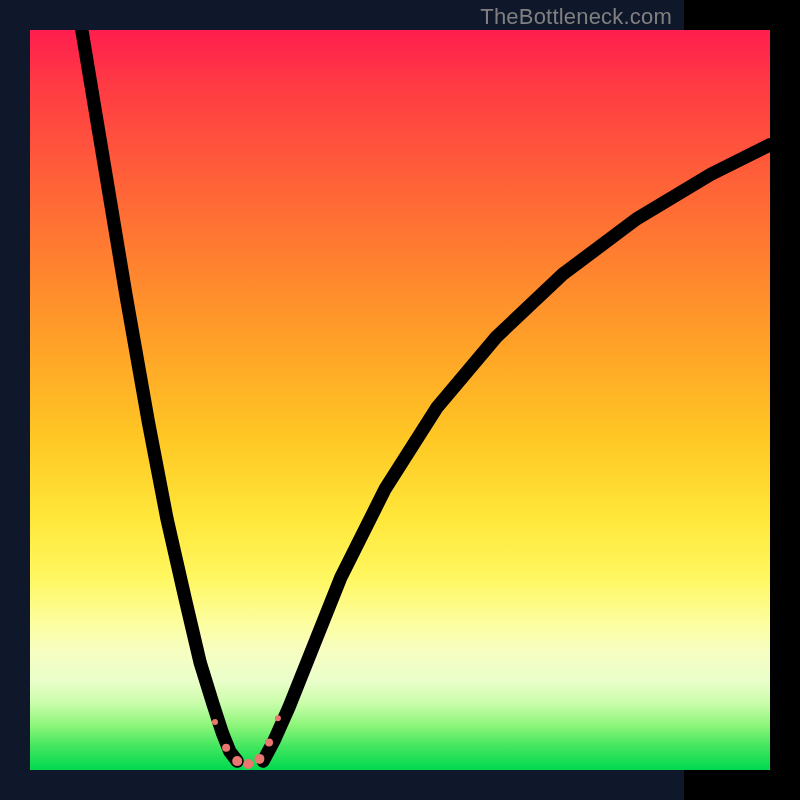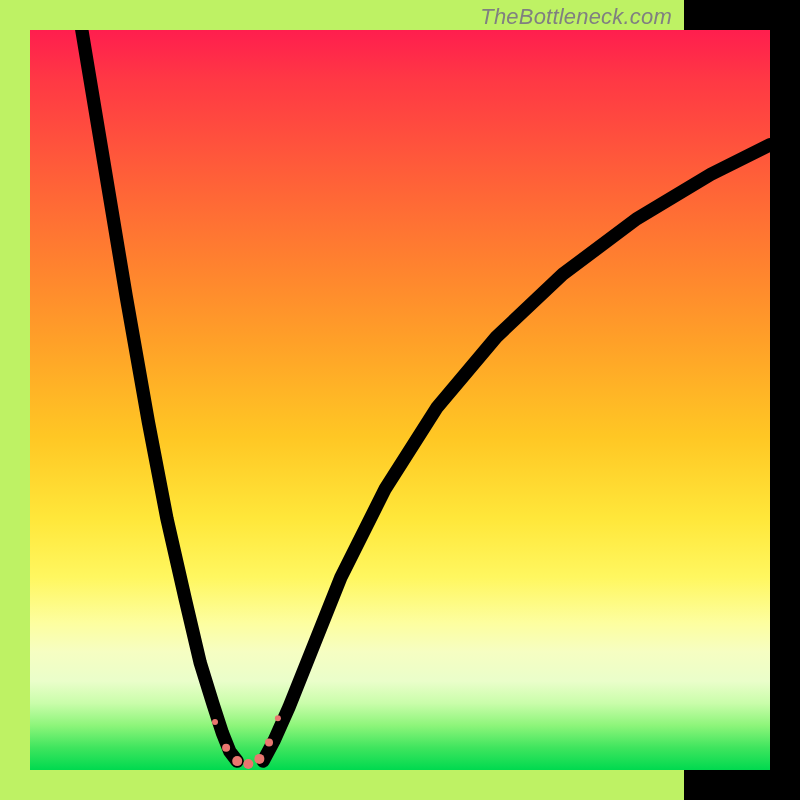--- a/index.html
+++ b/index.html
@@ -8,22 +8,21 @@
     width: 800px;
     height: 800px;
     background: #000;
     font-family: Arial, Helvetica, sans-serif;
     overflow: hidden;
   }
   .frame {
     position: relative;
     width: 684px;
     height: 800px;
-    background: #bef264;
-    font-style: italic;
+    background: #0f172a;
   }
   .watermark {
     position: absolute;
     top: 4px;
     right: 12px;
     color: #808080;
     font-size: 22px;
     font-weight: 400;
     letter-spacing: 0.2px;
     z-index: 5;

